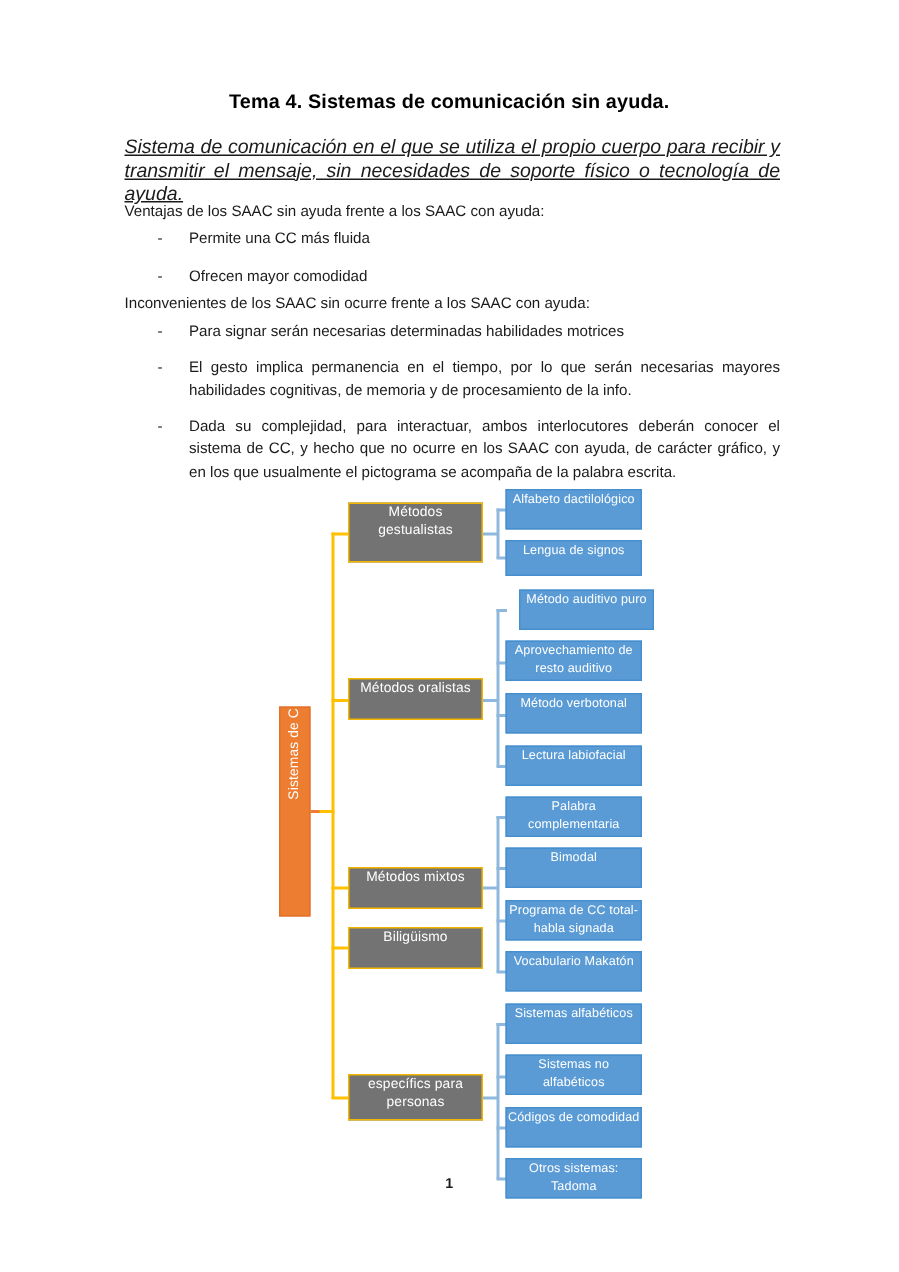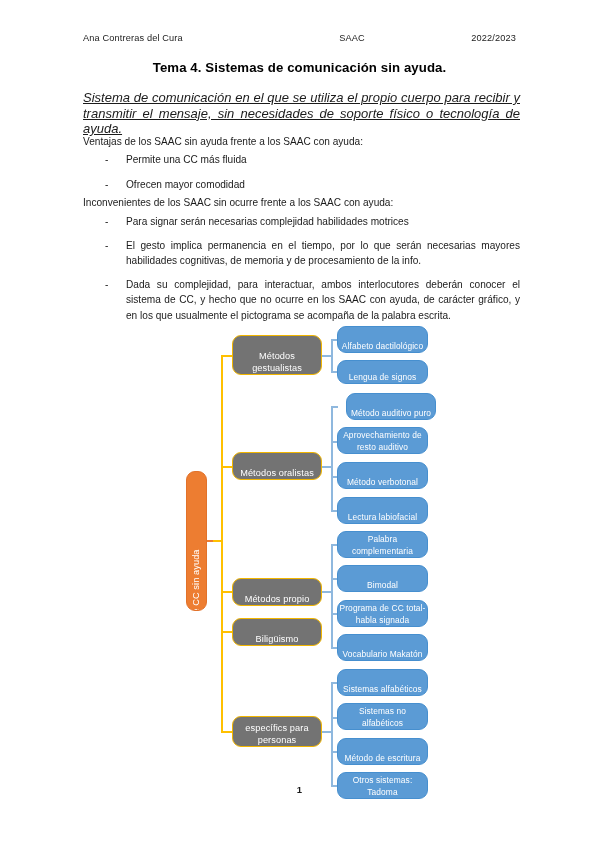--- a/index.html
+++ b/index.html
@@ -106,28 +106,27 @@
     width: 599px;
     height: 848px;
     pointer-events: none;
   }
   #diagram * { pointer-events: auto; }
 
   .node {
     position: absolute;
     box-sizing: border-box;
     display: flex;
-    align-items: flex-end;
+    align-items: flex-start;
     justify-content: center;
     text-align: center;
     color: #ffffff;
     line-height: 11.5px;
     letter-spacing: 0.1px;
     overflow: hidden;
-    border-radius: 9px;
   }
   .node.blue {
     background: #5b9bd5;
     border: 1px solid #468fcf;
     font-size: 8.4px;
   }
   .node.yellow {
     background: #737373;
     border: 1px solid #f2b600;
     font-size: 9.2px;
@@ -161,39 +160,34 @@
     font-size: 9.5px;
     font-weight: bold;
     color: #1b1b1b;
   }
 </style>
 </head>
 <body>
 
 <div id="page">
 
-  <div class="doc-header">
-    <span class="hdr-left">Ana Contreras del Cura</span>
-    <span class="hdr-center">SAAC</span>
-    <span class="hdr-right">2022/2023</span>
-  </div>
 
   <div class="doc-title">Tema 4. Sistemas de comunicación sin ayuda.</div>
 
   <div class="definition">Sistema de comunicación en el que se utiliza el propio cuerpo para recibir y transmitir el mensaje, sin necesidades de soporte físico o tecnología de ayuda.</div>
 
   <div class="para" id="para-ventajas">Ventajas de los SAAC sin ayuda frente a los SAAC con ayuda:</div>
   <ul class="bullet-list" id="list-ventajas">
     <li><span class="dash">-</span><span>Permite una CC más fluida</span></li>
     <li><span class="dash">-</span><span>Ofrecen mayor comodidad</span></li>
   </ul>
 
   <div class="para" id="para-inconvenientes">Inconvenientes de los SAAC sin ocurre frente a los SAAC con ayuda:</div>
   <ul class="bullet-list" id="list-inconvenientes">
-    <li class="tight"><span class="dash">-</span><span>Para signar serán necesarias complejidad habilidades motrices</span></li>
+    <li class="tight"><span class="dash">-</span><span>Para signar serán necesarias determinadas habilidades motrices</span></li>
     <li class="tight"><span class="dash">-</span><span>El gesto implica permanencia en el tiempo, por lo que serán necesarias mayores habilidades cognitivas, de memoria y de procesamiento de la info.</span></li>
     <li class="tight"><span class="dash">-</span><span>Dada su complejidad, para interactuar, ambos interlocutores deberán conocer el sistema de CC, y hecho que no ocurre en los SAAC con ayuda, de carácter gráfico, y en los que usualmente el pictograma se acompaña de la palabra escrita.</span></li>
   </ul>
 
   <div id="diagram">
 
     <div class="node root" style="left:186px; top:471px; width:21px; height:140px;">
       <span class="root-label">Sistemas de CC sin ayuda</span>
     </div>
 
@@ -208,21 +202,21 @@
     <div class="conn y-line" style="left:221px; top:631px; width:12px; height:2px;"></div>
     <div class="conn y-line" style="left:221px; top:731px; width:12px; height:2px;"></div>
 
     <div class="node yellow" style="left:232px; top:335px; width:90px; height:40px;">
       <span>Métodos gestualistas</span>
     </div>
     <div class="node yellow" style="left:232px; top:452px; width:90px; height:28px;">
       <span>Métodos oralistas</span>
     </div>
     <div class="node yellow" style="left:232px; top:578px; width:90px; height:28px;">
-      <span>Métodos propio</span>
+      <span>Métodos mixtos</span>
     </div>
     <div class="node yellow" style="left:232px; top:618px; width:90px; height:28px;">
       <span>Biligüismo</span>
     </div>
     <div class="node yellow" style="left:232px; top:716px; width:90px; height:31px;">
       <span>específics para personas</span>
     </div>
 
     <div class="conn b-line" style="left:322px; top:355px; width:10px; height:1.5px;"></div>
     <div class="conn b-line" style="left:331px; top:339px; width:1.5px; height:33px;"></div>
@@ -283,21 +277,21 @@
     <div class="conn b-line" style="left:331px; top:751px; width:7px; height:1.5px;"></div>
     <div class="conn b-line" style="left:331px; top:785px; width:7px; height:1.5px;"></div>
 
     <div class="node blue" style="left:337px; top:669px; width:91px; height:27px;">
       <span>Sistemas alfabéticos</span>
     </div>
     <div class="node blue" style="left:337px; top:703px; width:91px; height:27px;">
       <span>Sistemas no alfabéticos</span>
     </div>
     <div class="node blue" style="left:337px; top:738px; width:91px; height:27px;">
-      <span>Método de escritura</span>
+      <span>Códigos de comodidad</span>
     </div>
     <div class="node blue" style="left:337px; top:772px; width:91px; height:27px;">
       <span>Otros sistemas: Tadoma</span>
     </div>
 
   </div>
 
   <div class="page-number">1</div>
 
 </div>

